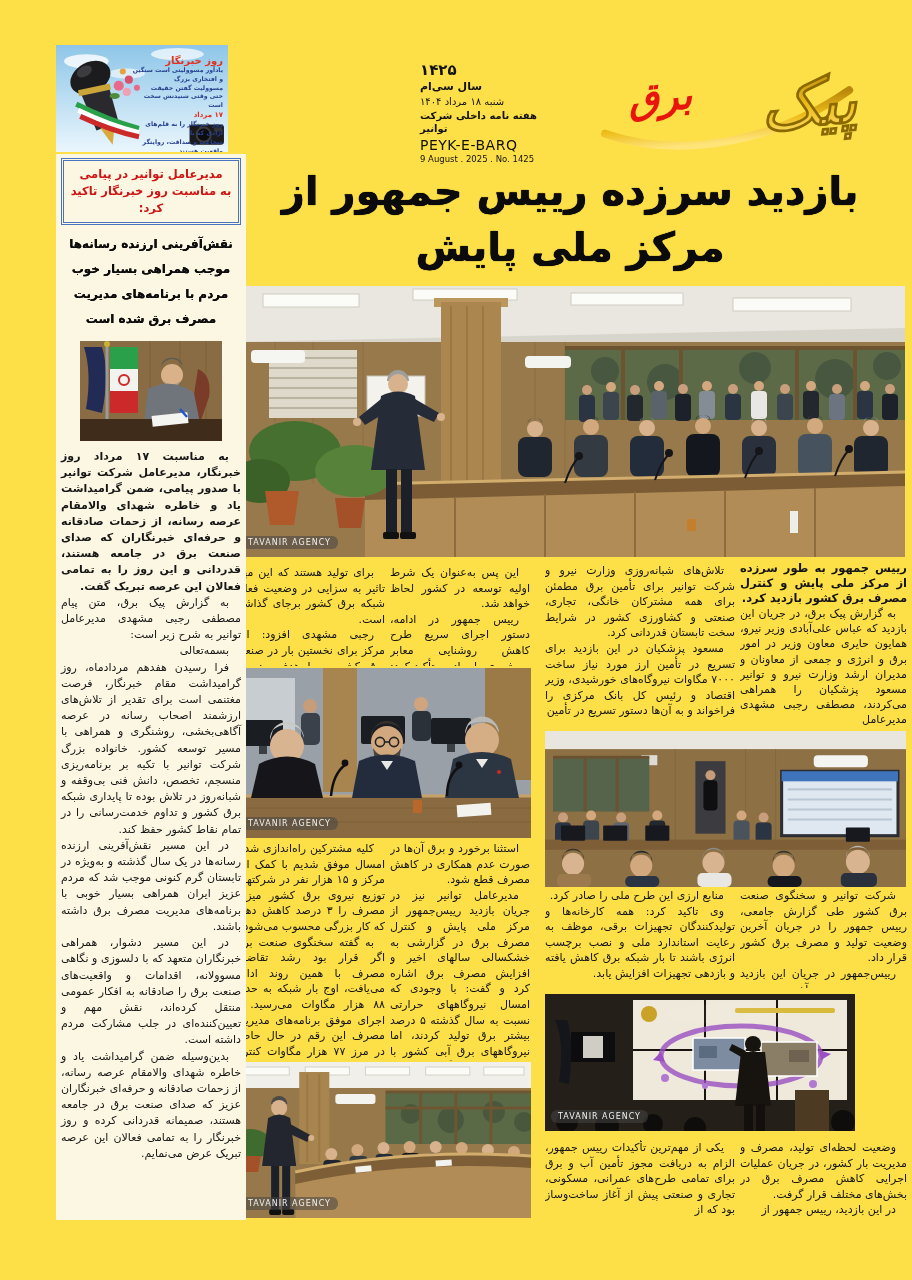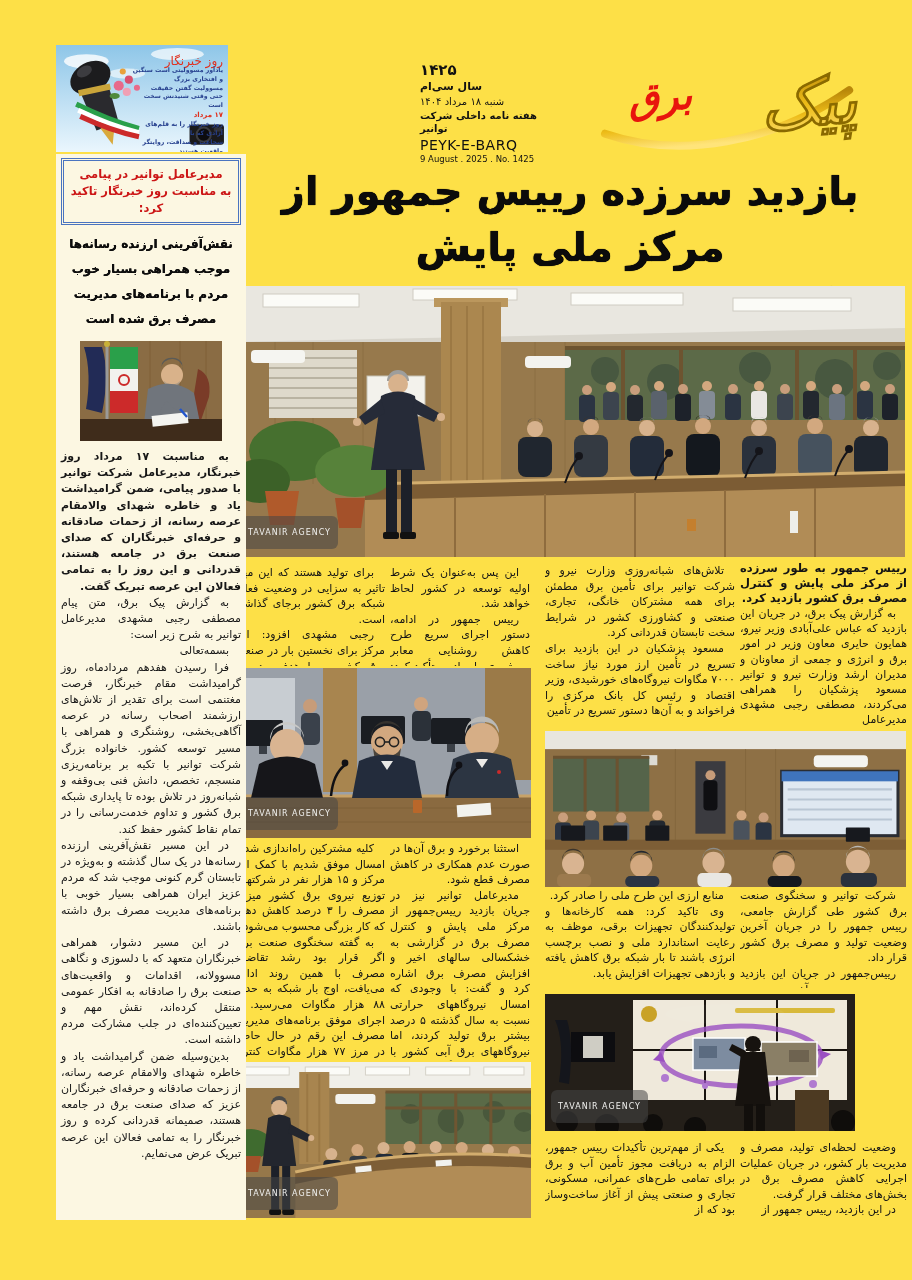--- a/index.html
+++ b/index.html
@@ -3,21 +3,21 @@
 <meta charset="utf-8">
 <style>
   html,body{margin:0;padding:0;background:#fff;}
   #page{position:relative;width:912px;height:1280px;background:#fde047;overflow:hidden;
         font-family:"DejaVu Sans",sans-serif;}
   .abs{position:absolute;}
   
   .ph{position:absolute;overflow:hidden;background:#b9a888;}
   .ph svg{display:block;width:100%;height:100%;}
   .wm{position:absolute;left:6px;bottom:8px;background:rgba(70,70,70,.55);color:#f0f0ee;
-      font-size:8px;letter-spacing:1px;padding:12px 7px;border-radius:6px;font-family:"DejaVu Sans",sans-serif;}
+      font-size:8px;letter-spacing:1px;padding:2px 7px;border-radius:6px;font-family:"DejaVu Sans",sans-serif;}
   
   #issue-info{left:420px;top:60px;width:124px;direction:rtl;text-align:left;color:#111;}
   #issue-info div{line-height:1.35;}
   .iss-no{font-size:15px;font-weight:bold;}
   .iss-year{font-size:11px;font-weight:bold;}
   .iss-date{font-size:10px;}
   .iss-weekly{font-size:10px;font-weight:bold;}
   .iss-latin{font-size:14px;font-weight:normal;letter-spacing:.5px;direction:ltr;}
   .iss-en{font-size:8.5px;direction:ltr;}
   
@@ -27,21 +27,21 @@
   
   .col{position:absolute;direction:rtl;text-align:justify;font-size:11px;line-height:15.6px;
        color:#141414;overflow:hidden;}
   .col p{margin:0;text-indent:11px;}
   .col p.lead{font-weight:bold;text-indent:0;font-size:11.5px;}
   .tight{line-height:15.1px;}
   
   #banner{left:56px;top:45px;width:172px;height:107px;overflow:hidden;}
   #banner svg{position:absolute;inset:0;width:100%;height:100%;}
   #banner-text{position:absolute;right:5px;top:11px;width:95px;direction:rtl;text-align:right;}
-  .b-title{color:#e0301e;font-weight:normal;font-size:12px;line-height:10px;}
+  .b-title{color:#e0301e;font-weight:bold;font-size:10px;line-height:10px;}
   .b-line{color:#27418f;font-size:6.2px;line-height:8.8px;font-weight:bold;}
   .b-date{color:#e0301e;font-weight:bold;font-size:7px;line-height:9.5px;margin-top:1px;}
   #sidebar-body{left:56px;top:154px;width:190px;height:1066px;background:#fcf7e2;
                 overflow:hidden;box-sizing:border-box;padding:3px 5px;}
   #kicker{border:3px double #4a74c0;background:#fcf7e2;margin:1px 0 7px 0;padding:5px 3px;
           text-align:center;direction:rtl;color:#cc1616;font-weight:bold;font-size:11.5px;line-height:17px;}
   #sb-title{direction:rtl;text-align:center;font-size:12px;font-weight:bold;color:#0d0d0d;
             line-height:25px;margin:2px 1px 9px 1px;text-shadow:0 0 .6px #000;}
   #ph-signing{position:relative;width:142px;height:100px;margin:0 auto 8px auto;overflow:hidden;}
   #ph-signing svg{display:block;width:100%;height:100%;}

